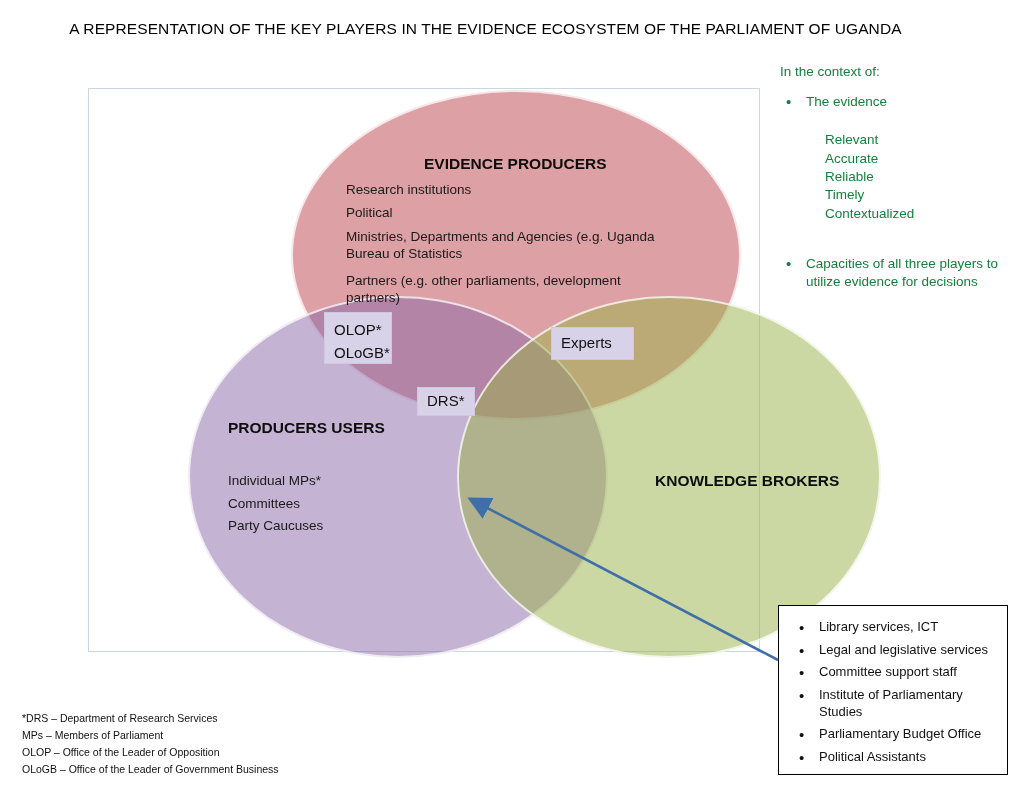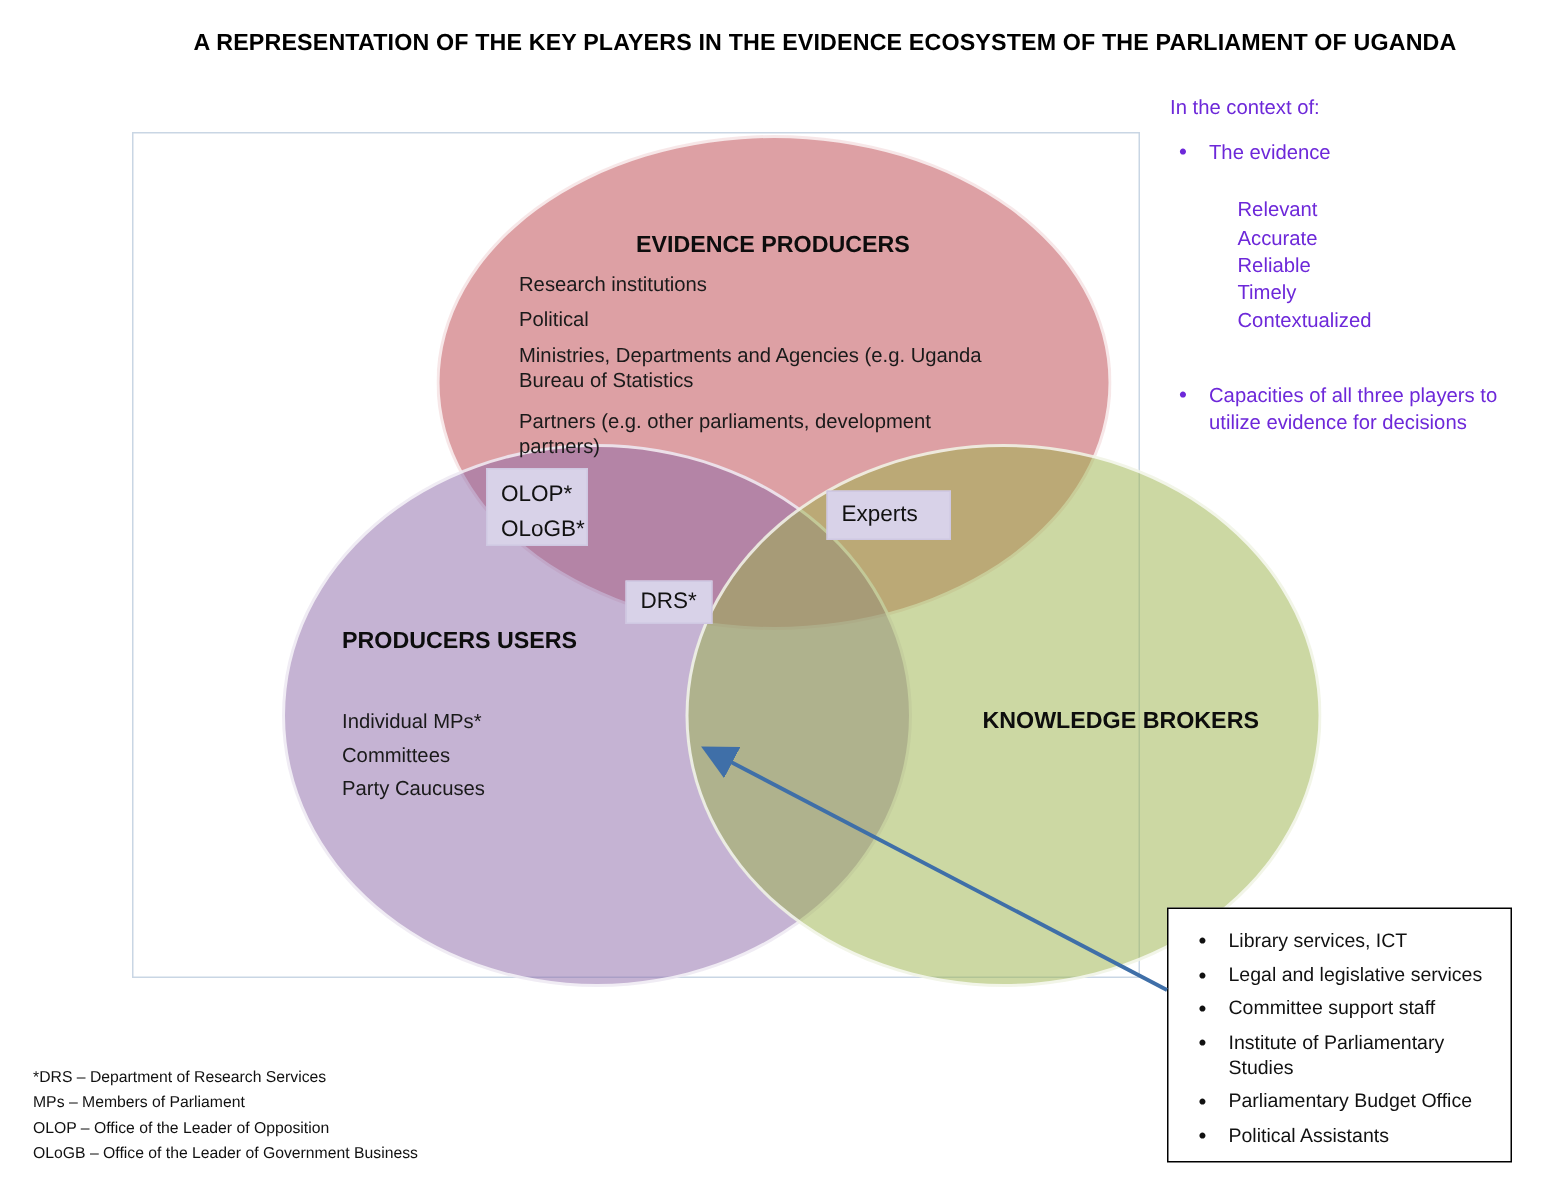--- a/index.html
+++ b/index.html
@@ -18,23 +18,23 @@
     overflow: hidden;
     background: #ffffff;
   }
 
   
   .title {
     position: absolute;
     top: 20px;
     left: 0;
     width: 971px;
-    text-align: right;
+    text-align: center;
     font-size: 15.5px;
-    font-weight: bold;
+    font-weight: normal;
     letter-spacing: 0.1px;
   }
 
   
   .frame {
     position: absolute;
     left: 88px;
     top: 88px;
     width: 672px;
     height: 564px;
@@ -120,21 +120,21 @@
     display: flex; align-items: center;
   }
 
   
   .context {
     position: absolute;
     left: 780px;
     top: 64px;
     width: 250px;
     font-size: 13.5px;
-    color: #6d28d9;
+    color: #15803d;
   }
   .context-title { margin-bottom: 14px; }
   .ctx-bullet {
     position: relative;
     padding-left: 26px;
     margin-bottom: 4px;
     line-height: 1.35;
   }
   .ctx-bullet::before {
     content: "\2022";

